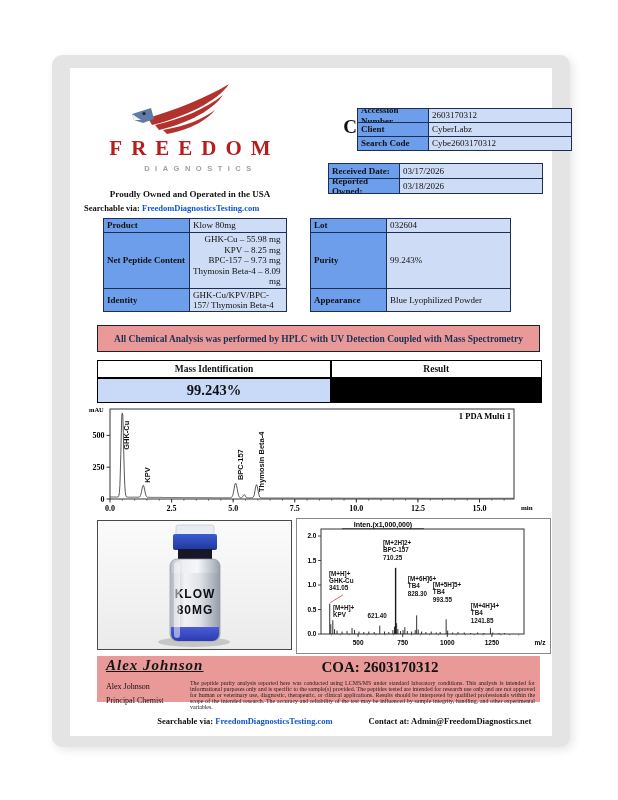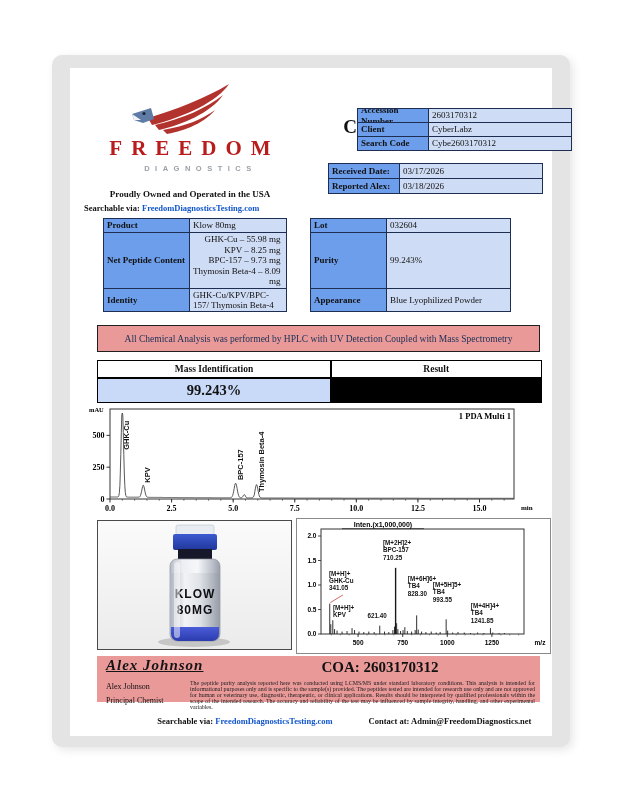--- a/index.html
+++ b/index.html
@@ -21,21 +21,21 @@
   
   .tbl{position:absolute;display:grid;gap:1px;background:#1d2e52;border:1.5px solid #1d2e52;}
   .tbl .lab{background:#6d9eeb;font-weight:bold;}
   .tbl .val{background:#cfdcf5;}
   .tbl .lab,.tbl .val{display:flex;align-items:center;padding:1px 3px;font-size:9px;line-height:10.5px;overflow:hidden;}
   .tbl .top{align-items:flex-start;}
   .pre{white-space:pre-line;text-align:right;}
   
   .banner{left:27px;top:257px;width:443px;height:27px;background:#ea9999;border:1px solid #202020;
     box-sizing:border-box;display:flex;align-items:center;justify-content:center;
-    font-weight:normal;font-size:9.5px;color:#173055;}
+    font-weight:bold;font-size:9.5px;color:#173055;}
   
   .mass{left:27px;top:292px;width:443px;display:grid;grid-template-columns:232px 1fr;gap:1.5px;
     background:#000;border:1.5px solid #000;position:absolute;}
   .mass .h{background:#fff;font-weight:bold;font-size:9.5px;height:16px;display:flex;align-items:center;justify-content:center;}
   .mass .d{background:#c9daf8;font-weight:bold;font-size:14.5px;height:23px;display:flex;align-items:center;justify-content:center;}
   
   .vialbox{left:27px;top:452px;width:195px;height:130px;border:1px solid #4a4a4a;background:#fff;box-sizing:border-box;}
   .specbox{left:226px;top:450px;width:255px;height:136px;border:1px solid #8a8a8a;background:#fff;box-sizing:border-box;}
   
   .sig{left:27px;top:588px;width:443px;height:46px;background:#ea9999;}
@@ -79,21 +79,21 @@
         <div class="val">2603170312</div>
         <div class="lab">Client</div>
         <div class="val">CyberLabz</div>
         <div class="lab">Search Code</div>
         <div class="val">Cybe2603170312</div>
       </div>
 
       <div class="tbl" style="left:258px;top:95px;width:213px;grid-template-columns:70px 1fr;grid-template-rows:14px 14px;">
         <div class="lab">Received Date:</div>
         <div class="val">03/17/2026</div>
-        <div class="lab">Reported Alex:</div>
+        <div class="lab">Reported Owned:</div>
         <div class="val">03/18/2026</div>
       </div>
 
       <div class="tbl" style="left:33px;top:150px;width:182px;grid-template-columns:85px 1fr;grid-template-rows:13px 55px 22px;">
         <div class="lab">Product</div>
         <div class="val">Klow 80mg</div>
         <div class="lab">Net Peptide Content</div>
         <div class="val top pre">GHK-Cu – 55.98 mg
 KPV – 8.25 mg
 BPC-157 – 9.73 mg

